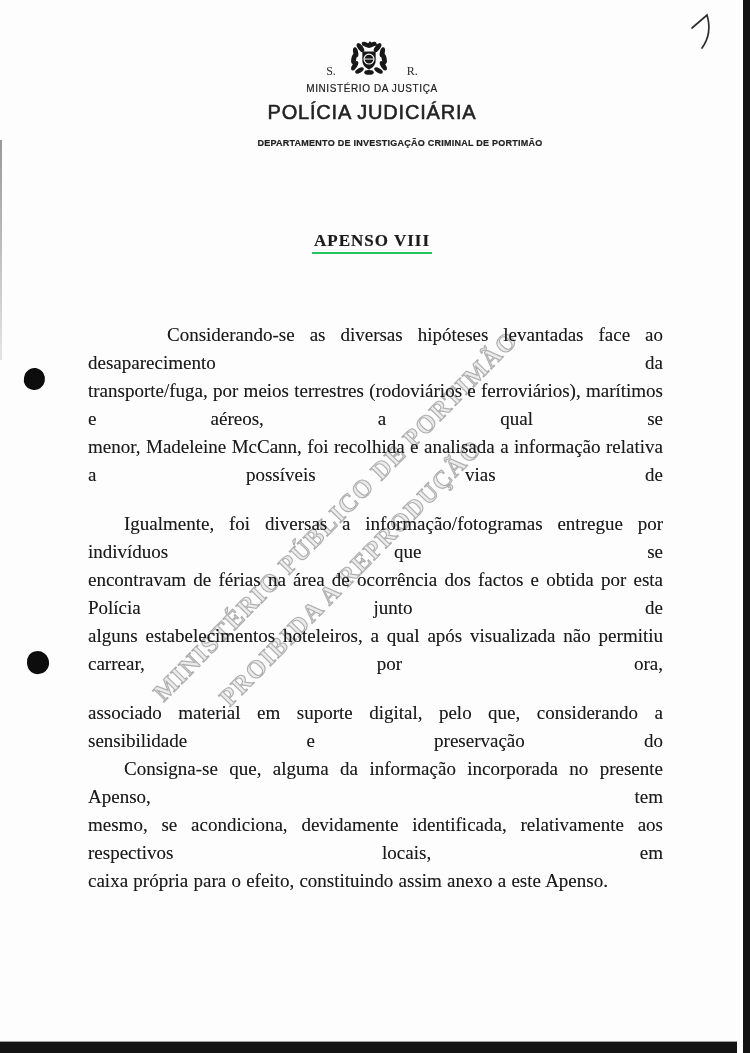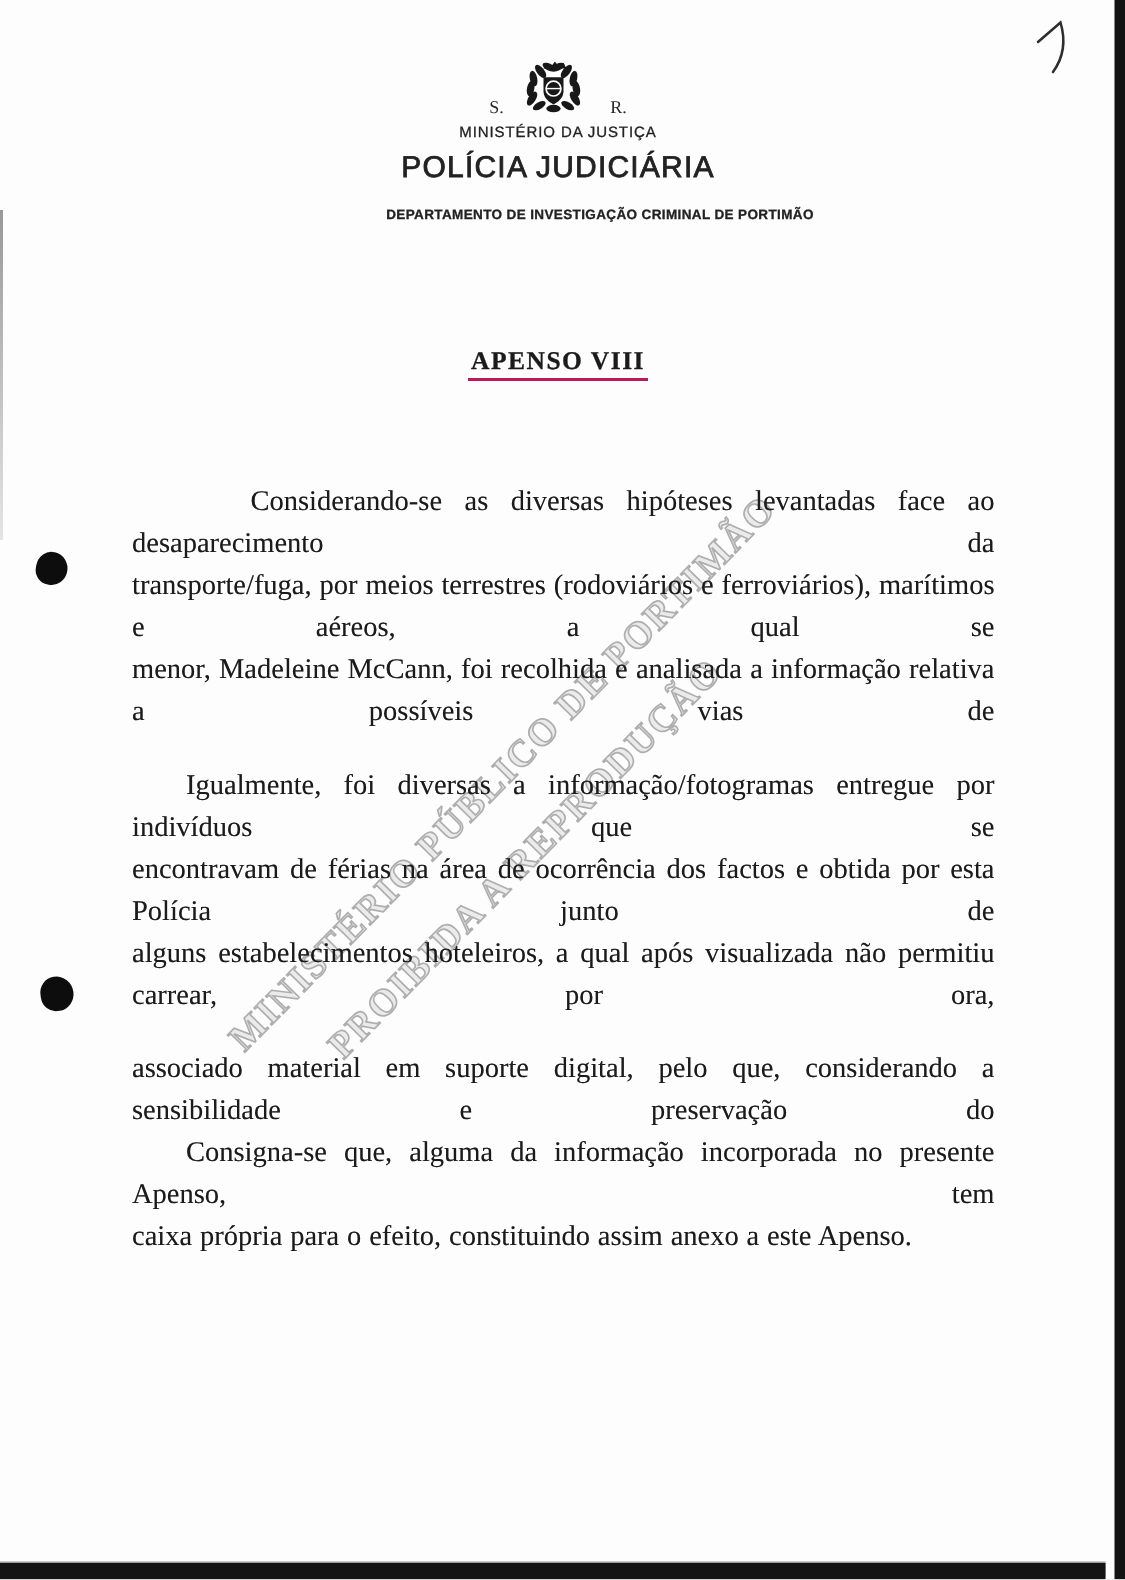--- a/index.html
+++ b/index.html
@@ -52,21 +52,21 @@
 
   
   .title-row {
     position: absolute; left: 0; top: 231px; width: 744px;
     text-align: center;
   }
   .title-text {
     display: inline-block;
     font-family: "Liberation Serif", serif;
     font-size: 17px; font-weight: 700; letter-spacing: 1px;
-    border-bottom: 2px solid #be185d;
+    border-bottom: 2px solid #22c55e;
     padding: 0 2px 1px 2px;
     -webkit-text-stroke: 0.2px #1a1a1a;
   }
 
   
   .body-text {
     position: absolute;
     left: 88px; top: 321px; width: 575px;
     font-size: 19px; line-height: 28px;
     word-spacing: 0.5px;
@@ -184,20 +184,21 @@
       <div class="line">menor, Madeleine McCann, foi recolhida e analisada a informação relativa a possíveis vias de</div>
     </div>
     <div class="para">
       <div class="line indent-small">Igualmente, foi diversas a informação/fotogramas entregue por indivíduos que se</div>
       <div class="line">encontravam de férias na área de ocorrência dos factos e obtida por esta Polícia junto de</div>
       <div class="line">alguns estabelecimentos hoteleiros, a qual após visualizada não permitiu carrear, por ora,</div>
     </div>
     <div class="para">
       <div class="line">associado material em suporte digital, pelo que, considerando a sensibilidade e preservação do</div>
       <div class="line indent-small">Consigna-se que, alguma da informação incorporada no presente Apenso, tem</div>
+      <div class="line">mesmo, se acondiciona, devidamente identificada, relativamente aos respectivos locais, em</div>
       <div class="line natural">caixa própria para o efeito, constituindo assim anexo a este Apenso.</div>
     </div>
   </div>
 
   <svg class="handwritten-number" viewBox="0 0 30 45" aria-label="1">
     <path d="M4 18 L19 5 C22 15 22 27 14 38" fill="none" stroke="#2e2e2e" stroke-width="1.7" stroke-linecap="round"></path>
   </svg>
 
   <div class="left-edge-artifact"></div>
   <div class="hole-punch top"></div>

